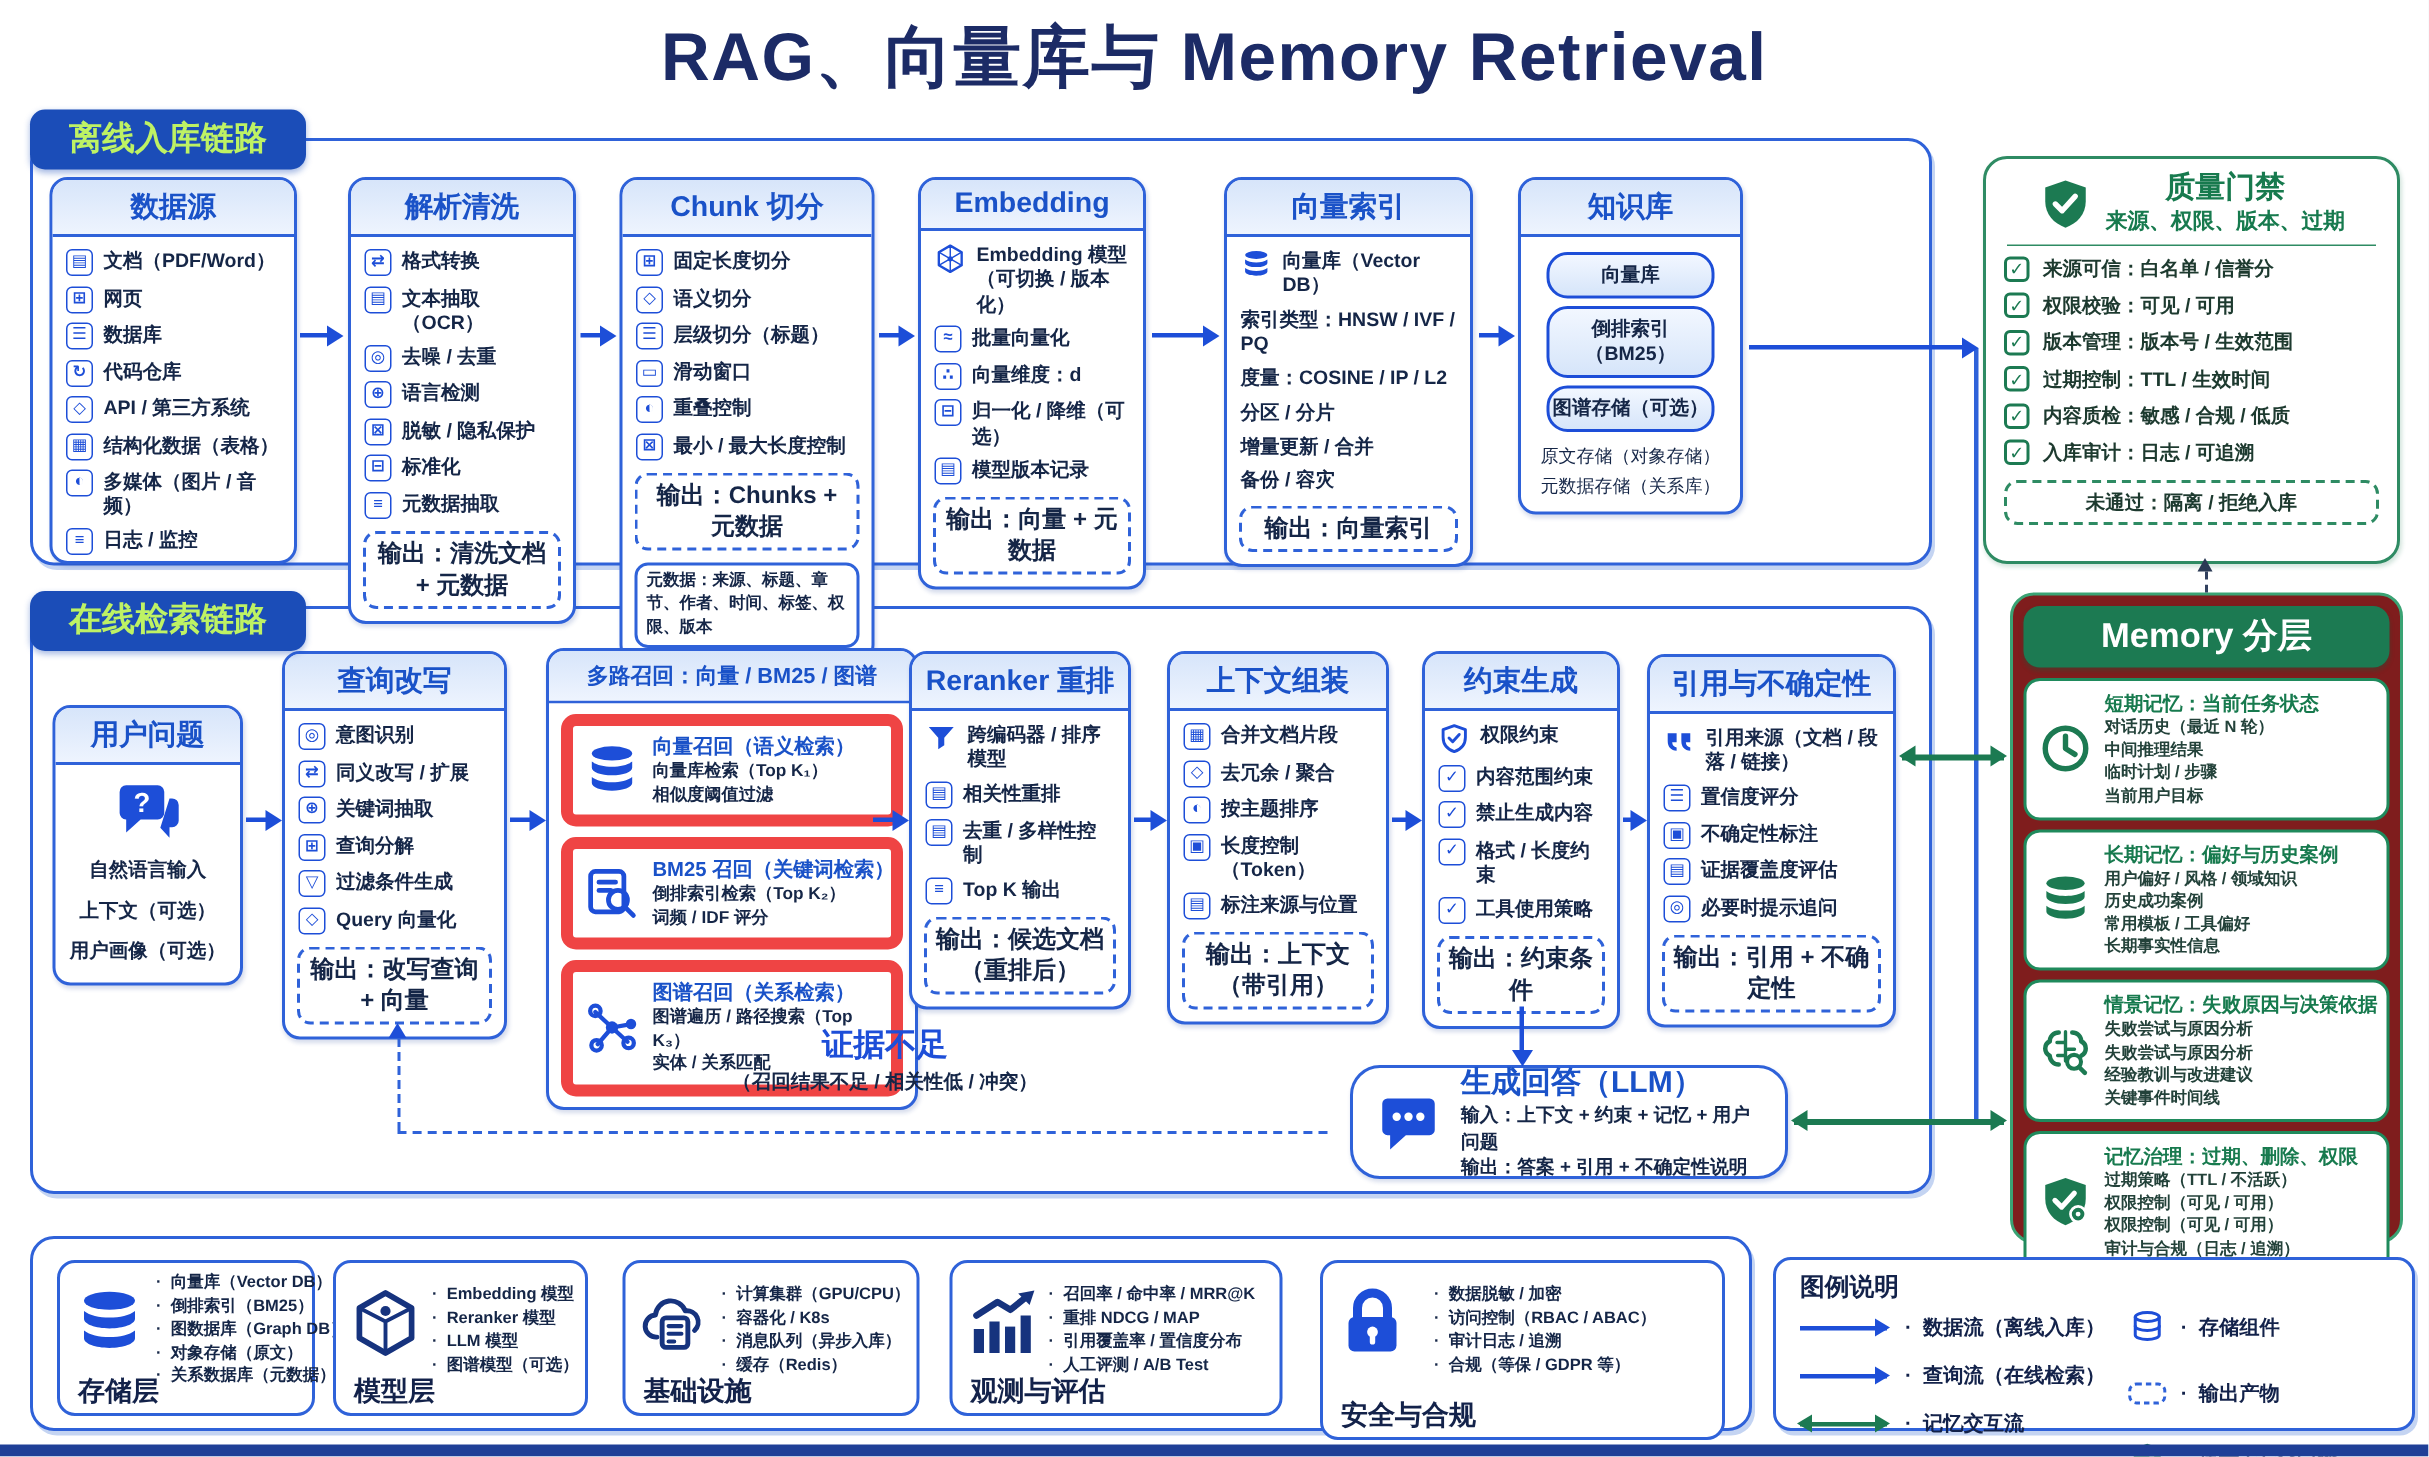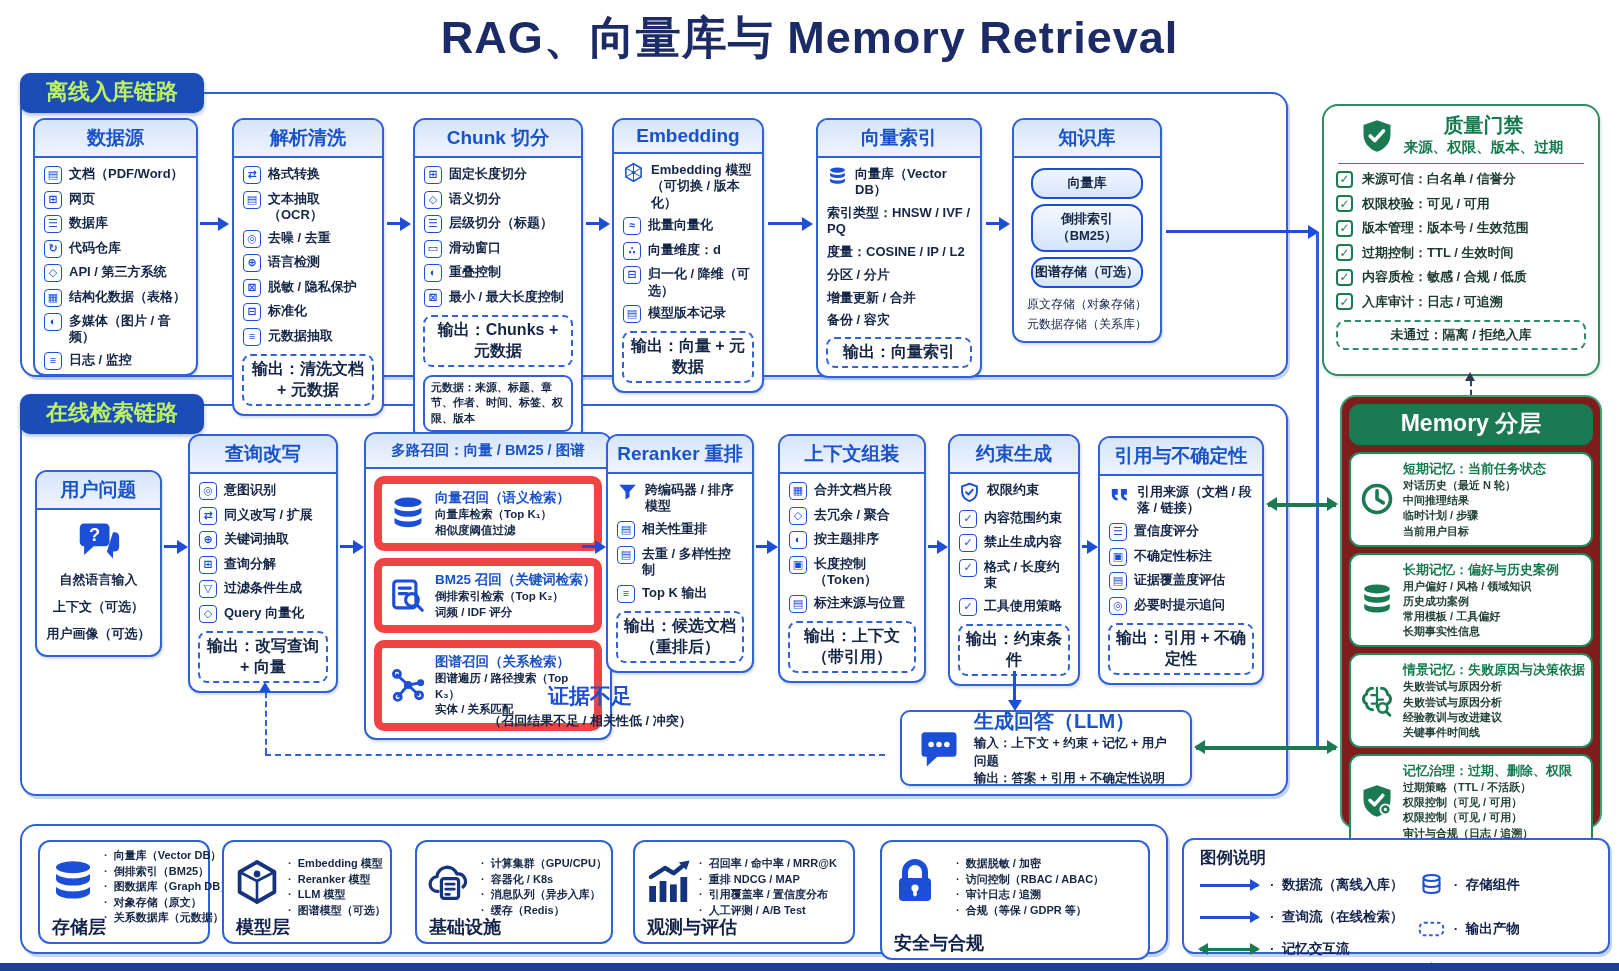--- a/index.html
+++ b/index.html
@@ -74,21 +74,21 @@
     display:flex; gap:8px; align-items:center; }
   .mcard .svgic { width:36px; height:36px; }
   .mc-t { font-size:13px; font-weight:800; color:#177a4e; white-space:nowrap; }
   .mc-l { font-size:11px; font-weight:600; color:#23423a; line-height:1.38; }
 
   
   .user-body { display:flex; flex-direction:column; align-items:center; gap:9px; padding:10px 4px 12px; }
   .user-body .svgic { width:46px; height:42px; }
 
   
-  .llm { position:absolute; background:#fff; border:2px solid #2f62d9; border-radius:10px; z-index:4;
+  .llm { position:absolute; background:#fff; border:2px solid #2f62d9; border-radius:20px; z-index:4;
     display:flex; align-items:center; gap:12px; padding:8px 14px; box-shadow:1px 2px 3px rgba(30,60,150,.18); }
   .llm .svgic { width:46px; height:42px; }
   .llm-t { font-size:20px; font-weight:800; color:#1a52c8; }
   .llm-l { font-size:12.5px; font-weight:700; color:#152647; line-height:1.4; }
 
   
   .evid { position:absolute; text-align:center; z-index:4; }
   .evid-t { font-size:21px; font-weight:800; color:#1d4ed8; }
   .evid-s { font-size:13px; font-weight:700; color:#152647; margin-top:2px; }
 

